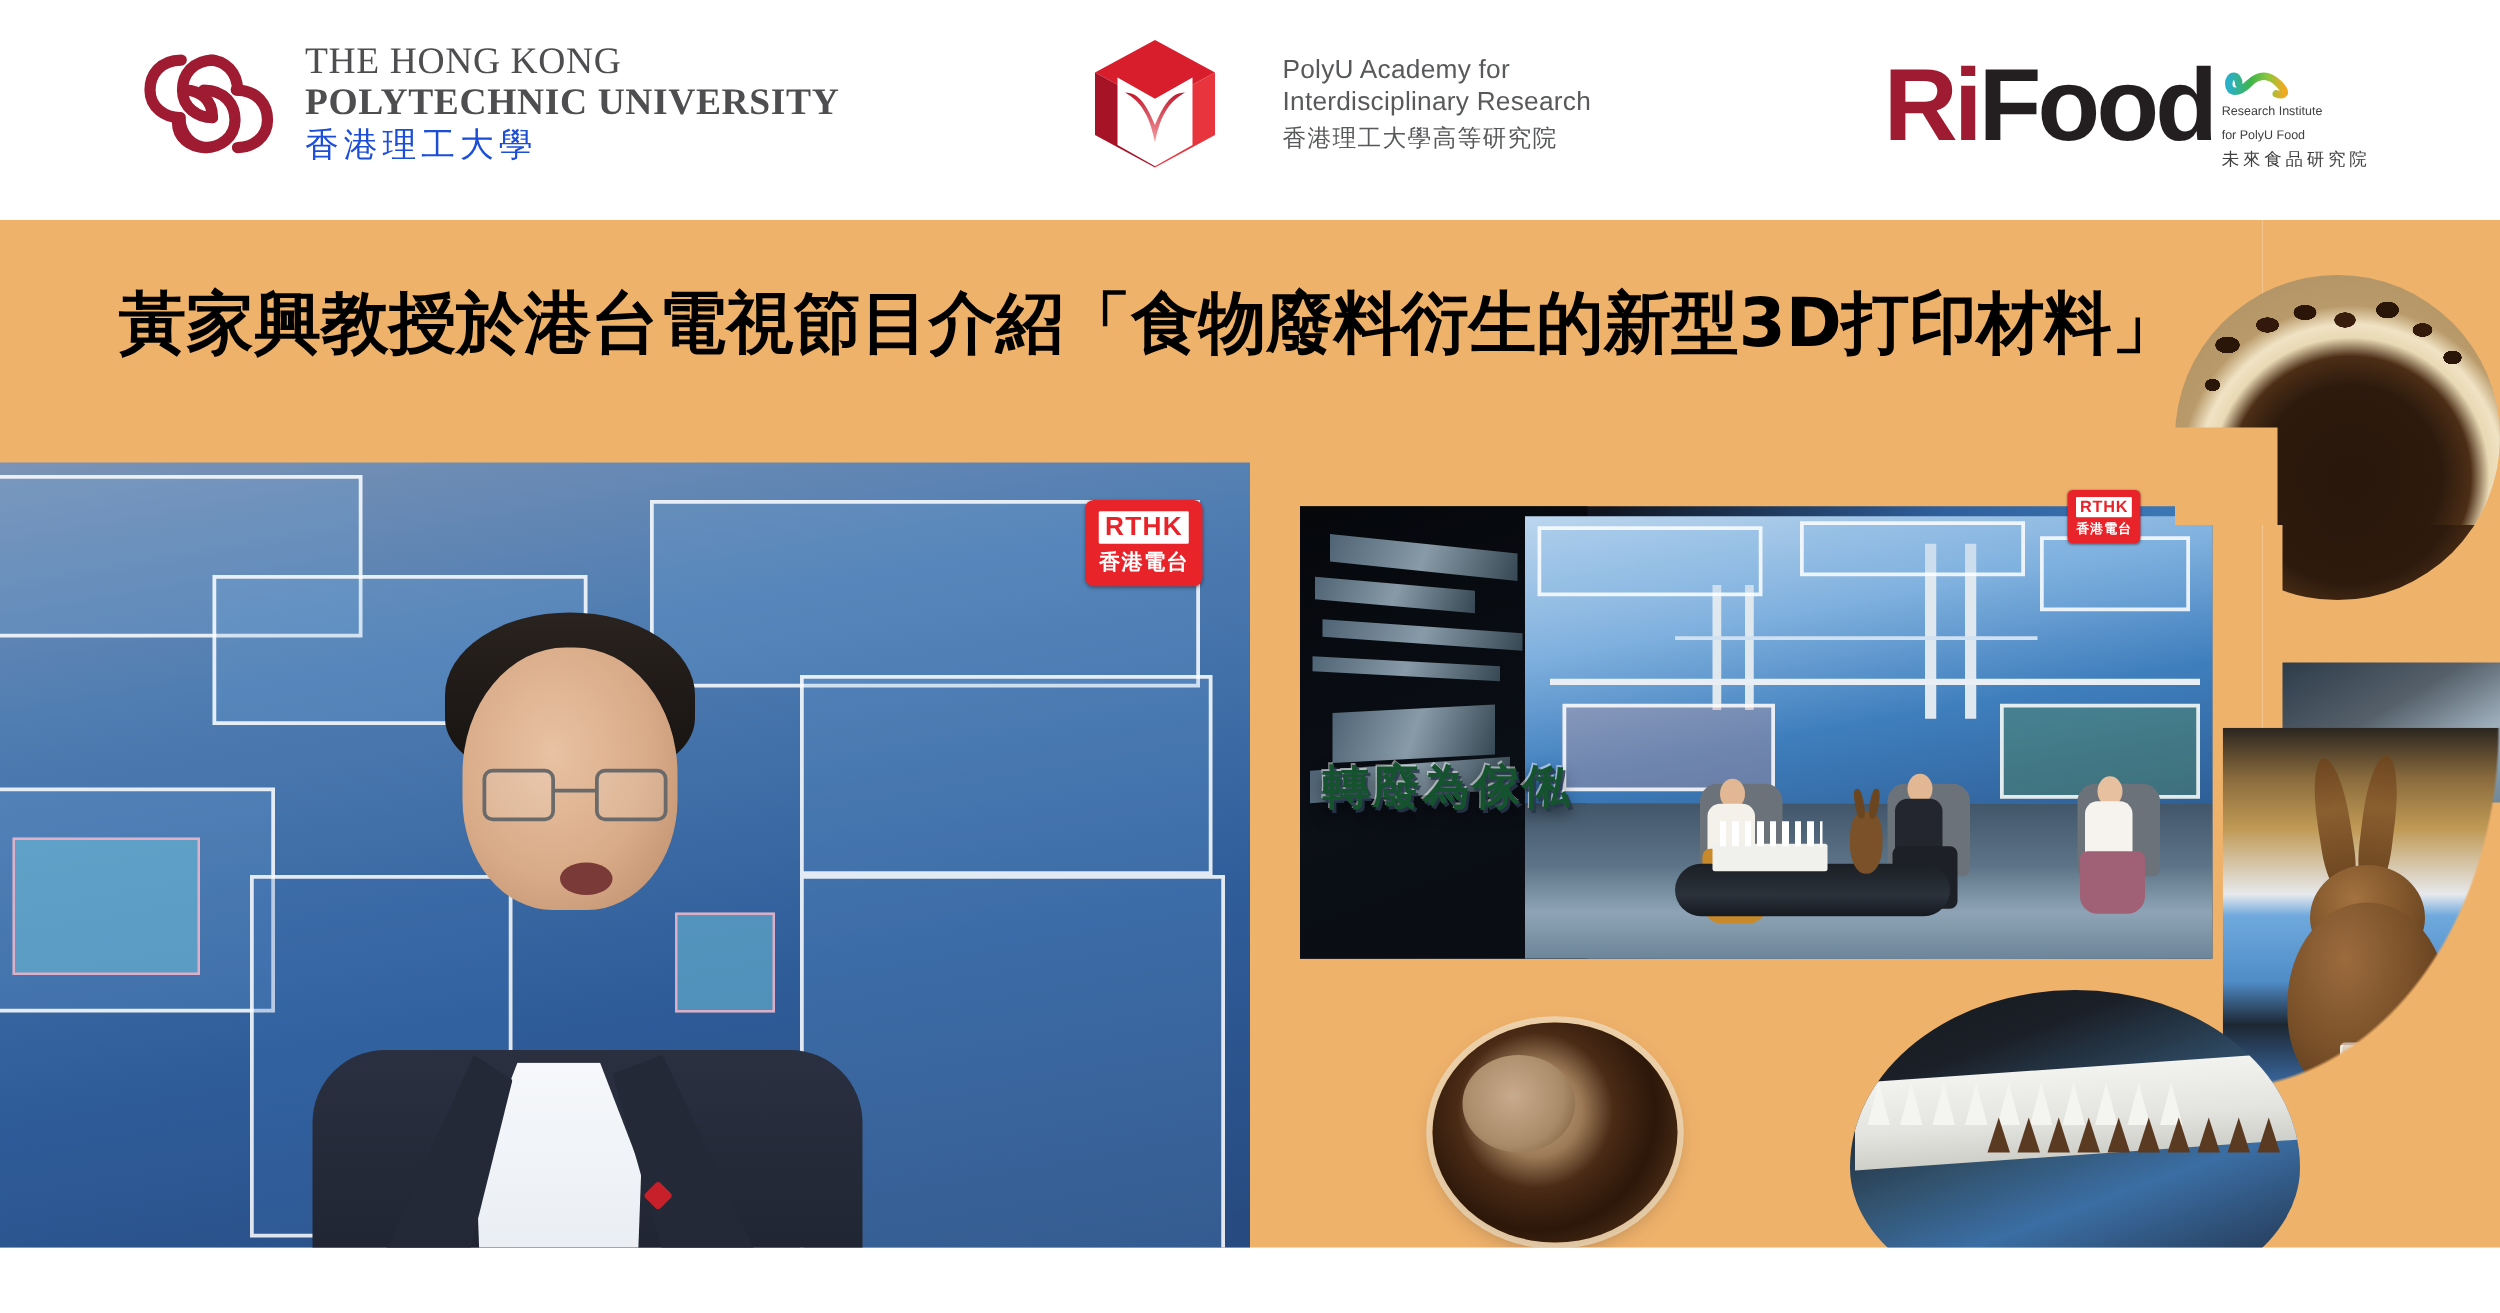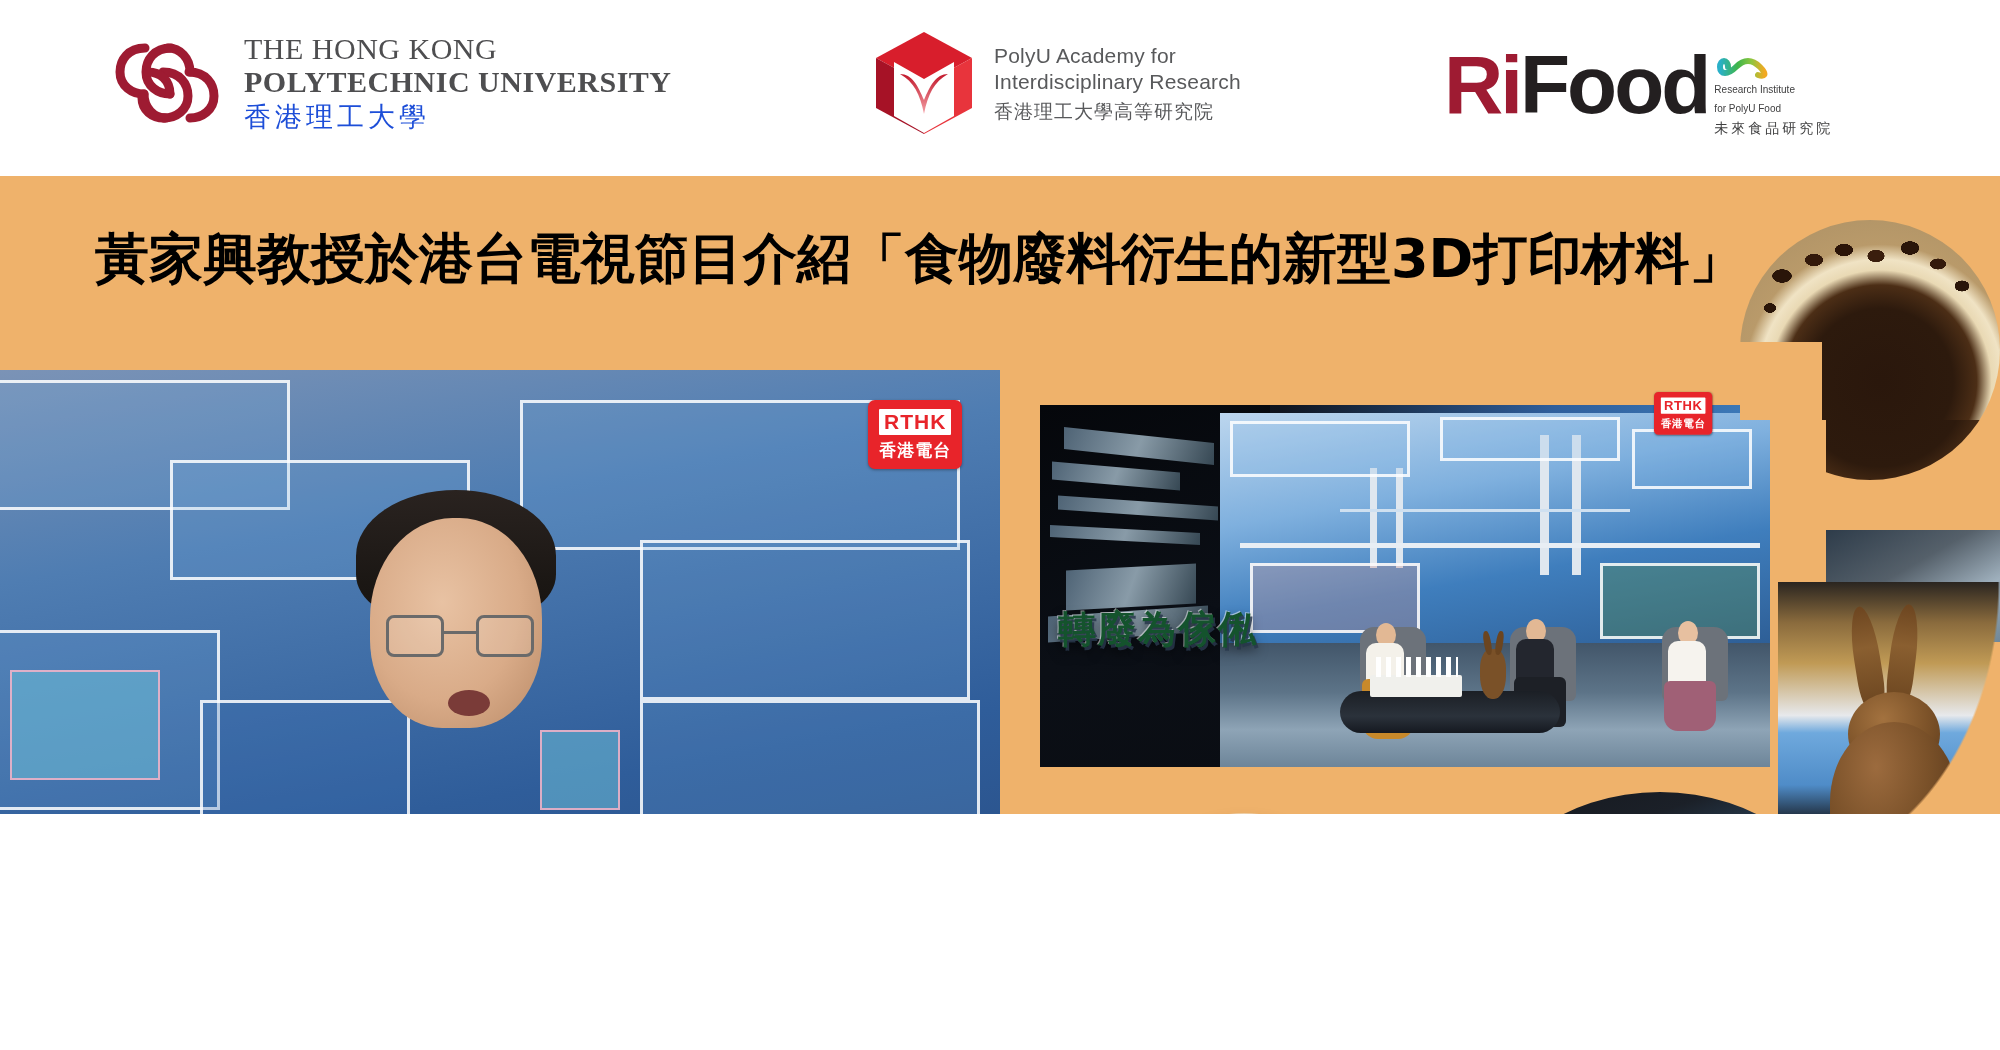--- a/index.html
+++ b/index.html
@@ -1,21 +1,21 @@
 <!DOCTYPE html>
 <html><head>
 <meta charset="utf-8">
 <style>
   * { margin:0; padding:0; box-sizing:border-box; }
   html,body { width:2000px; height:1050px; overflow:hidden; }
   body {
     font-family:"Liberation Sans","DejaVu Sans",sans-serif;
     background:#ffffff;
   }
-  .page { position:relative; width:2000px; height:814px; background:#ffffff; overflow:hidden; }
+  .page { position:relative; width:2000px; height:998px; background:#ffffff; overflow:hidden; }
 
   
   .logo-band {
     position:absolute; left:0; top:0; width:2000px; height:176px;
     background:#ffffff; z-index:5;
   }
   .logo { position:absolute; display:flex; align-items:center; }
 
   
   .logo-polyu { left:108px; top:28px; }
@@ -27,29 +27,29 @@
     color:#4e4e50; letter-spacing:.5px; white-space:nowrap;
   }
   .polyu-line1 { font-size:30px; line-height:32px; }
   .polyu-line2 { font-size:30px; line-height:34px;font-weight:bold; }
   .polyu-cn {
     font-size:27px; line-height:32px; color:#1d4ed8; letter-spacing:4px;
     font-family:"DejaVu Sans",sans-serif; margin-top:2px; white-space:nowrap;
   }
 
   
-  .logo-pair { left:872px; top:30px; }
+  .logo-pair { left:872px; top:30px;gap:32px; }
   .pair-mark { width:104px; height:106px; flex:0 0 auto; }
   .pair-text { margin-left:18px; color:#58595b; }
   .pair-en { font-size:21px; line-height:26px; white-space:nowrap; letter-spacing:.2px; }
   .pair-cn { font-size:19px; line-height:26px; white-space:nowrap; letter-spacing:1px;
              font-family:"DejaVu Sans",sans-serif; margin-top:3px; }
 
   
-  .logo-rifood { left:1444px; top:32px; }
+  .logo-rifood { left:1507px; top:32px; }
   .rifood-word { font-size:82px; line-height:82px; font-weight:bold; letter-spacing:-3px;
                  font-family:"Liberation Sans",sans-serif; white-space:nowrap; }
   .rifood-word .ri { color:#9e1b32; }
   .rifood-word .food { color:#231f20; }
   .rifood-side { margin-left:6px; padding-top:22px; }
   .infinity { font-size:34px; line-height:22px; letter-spacing:-2px; font-weight:bold; }
   .rifood-sub { font-size:10px; line-height:19px; color:#404041; white-space:nowrap; }
   .rifood-cn { font-size:14px; line-height:19px; color:#404041; letter-spacing:3px;
                font-family:"DejaVu Sans",sans-serif; white-space:nowrap; margin-top:1px; }
 

